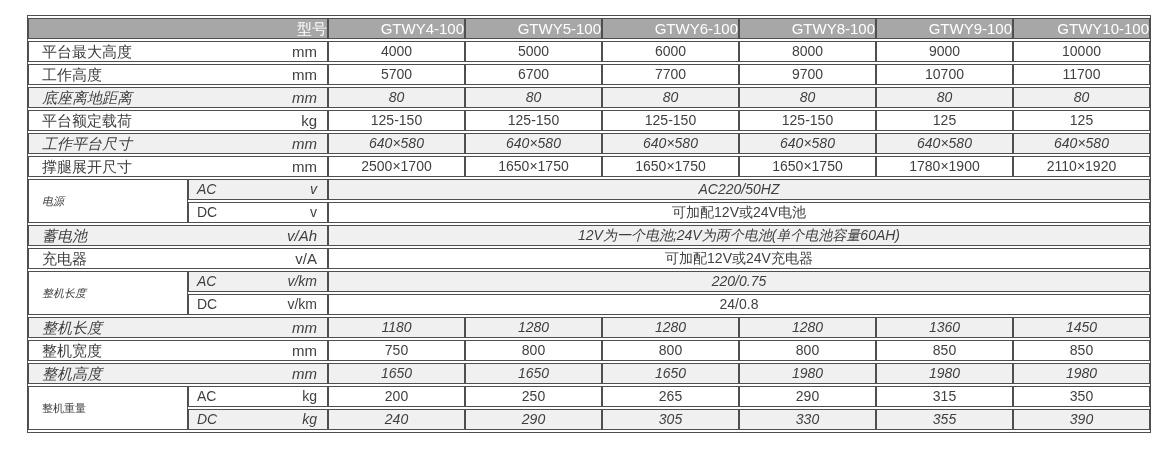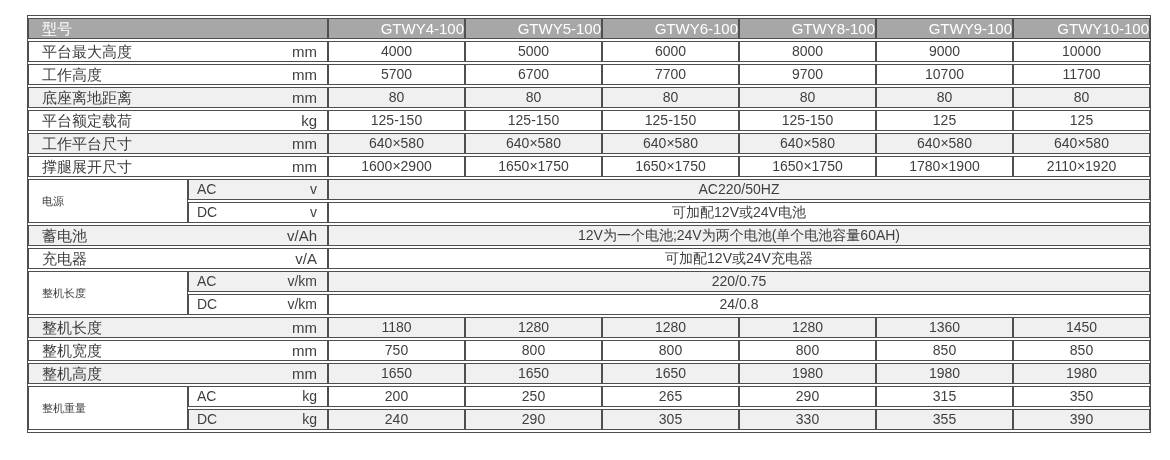--- a/index.html
+++ b/index.html
@@ -35,23 +35,23 @@
     overflow:hidden;
     background:var(--row-bg);
   }
   thead th{
     background:var(--header-bg);
     color:var(--header-text);
     font-weight:normal;
     font-size:15px;
     text-align:right;
   }
-  th.label-head{text-align:left;padding-left:13px;}
+  th.label-head{text-align:right;padding-left:13px;}
   td.value,td.merged{text-align:center;}
-  tr.shaded td{background:var(--shade);}
+  tr.shaded td{background:var(--shade);font-style:italic;}
   td.group-cell{background:var(--row-bg) !important;text-align:left;padding-left:13px;font-size:11px;}
   .lu{display:flex;justify-content:space-between;align-items:center;padding:0 10px 0 13px;font-size:15px;}
   .lu.sub{padding-left:8px;font-size:14px;}
   .lu span{display:inline-block;}
 </style>
 </head>
 <body>
 
 <div class="wrap">
   <table class="spec">
@@ -147,21 +147,21 @@
           <td class="value">640×580</td>
           <td class="value">640×580</td>
         </tr>
         <tr>
           <td class="label-cell" colspan="2">
             <div class="lu">
               <span>撑腿展开尺寸</span>
               <span>mm</span>
             </div>
           </td>
-          <td class="value">1600×2900</td>
+          <td class="value">2500×1700</td>
           <td class="value">1650×1750</td>
           <td class="value">1650×1750</td>
           <td class="value">1650×1750</td>
           <td class="value">1780×1900</td>
           <td class="value">2110×1920</td>
         </tr>
         <tr class="shaded">
           <td class="group-cell" rowspan="2"><span>电源</span></td>
           <td class="sub-cell">
             <div class="lu sub">

